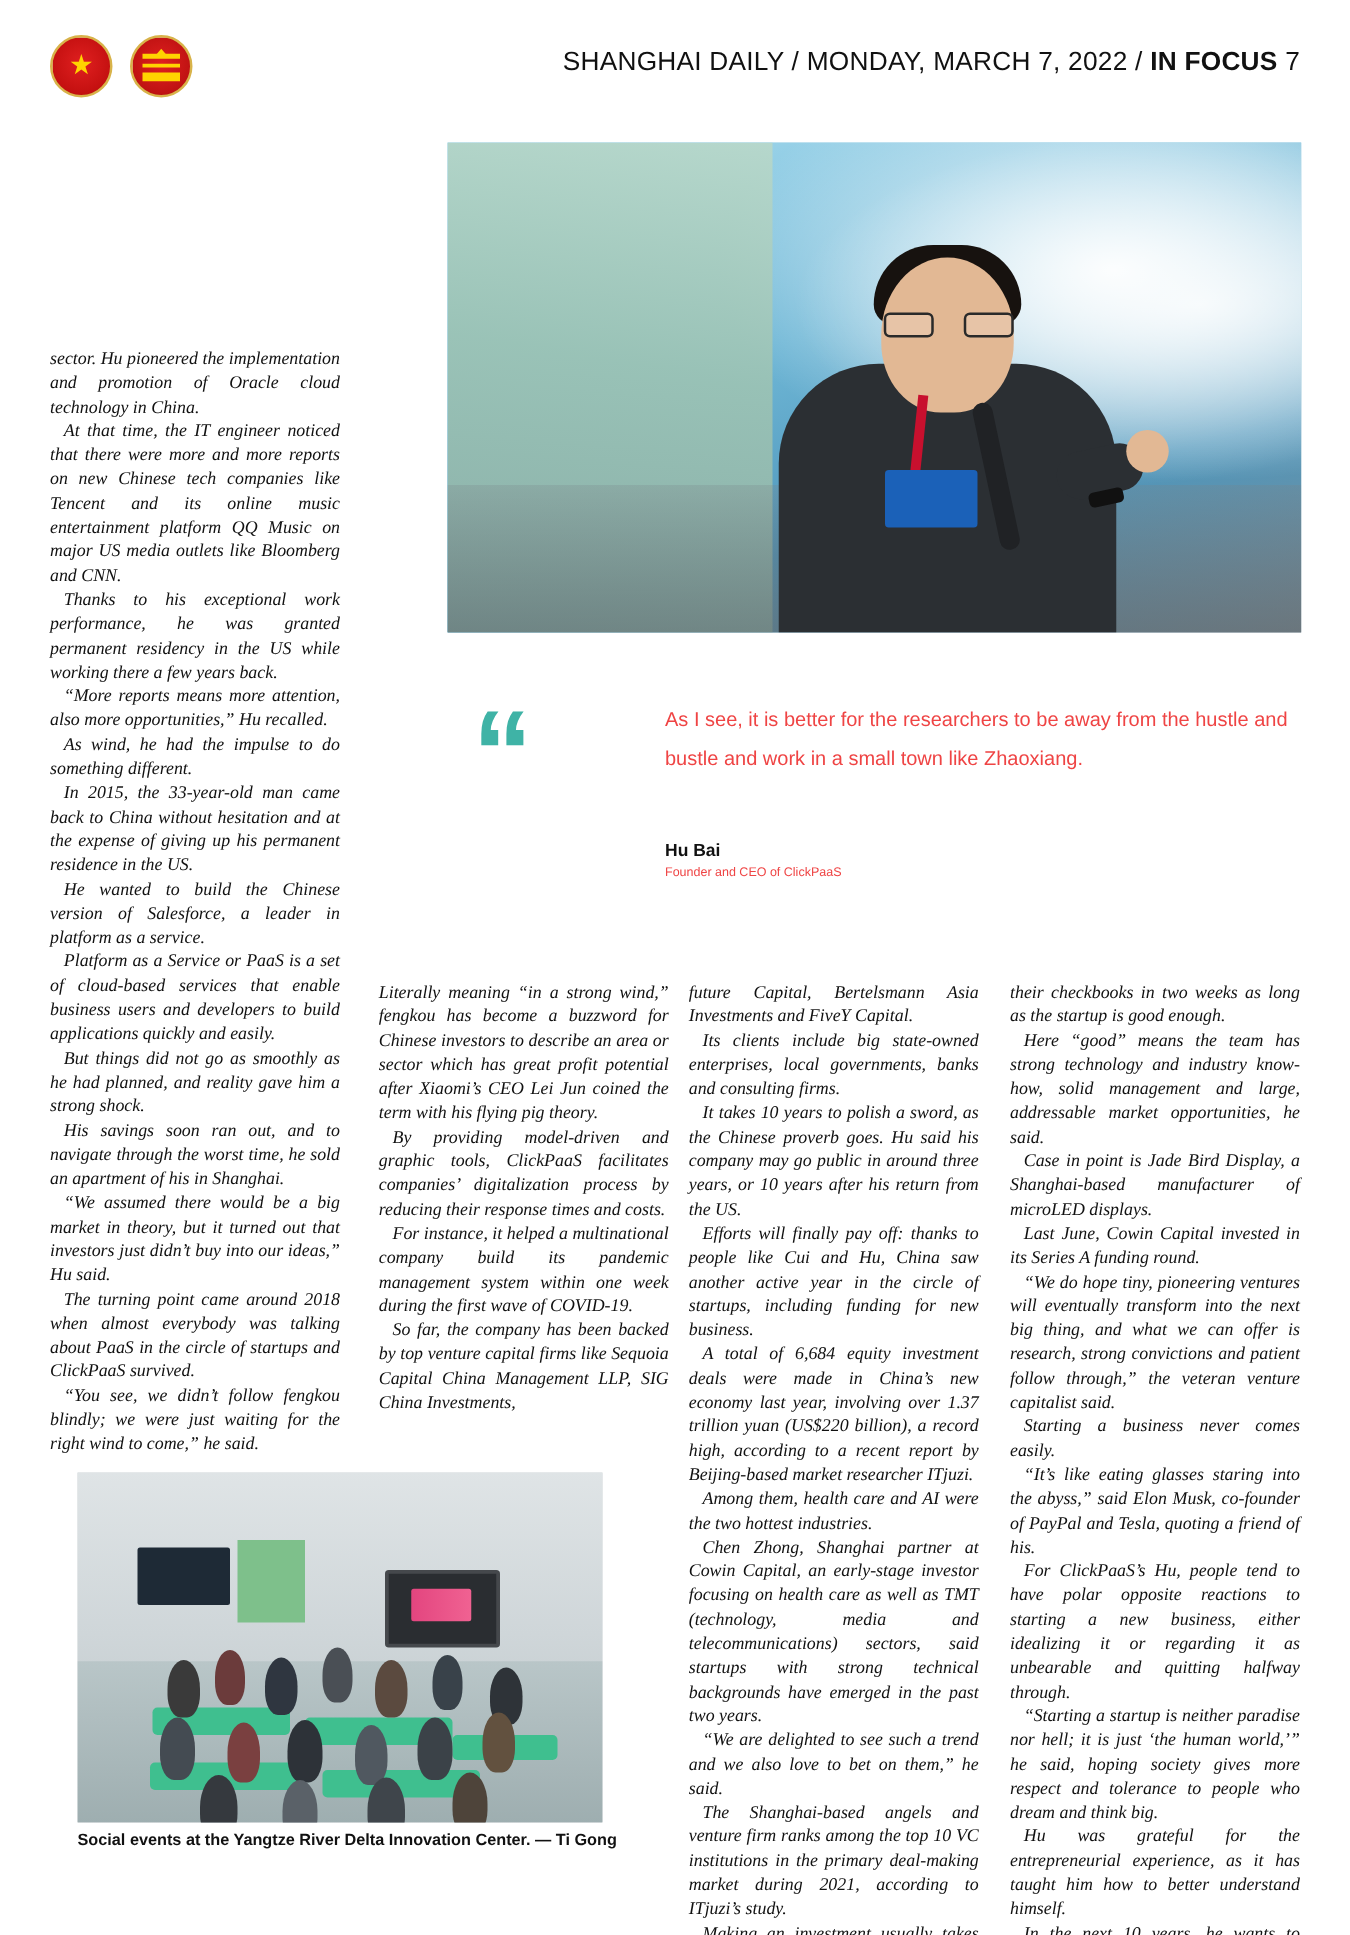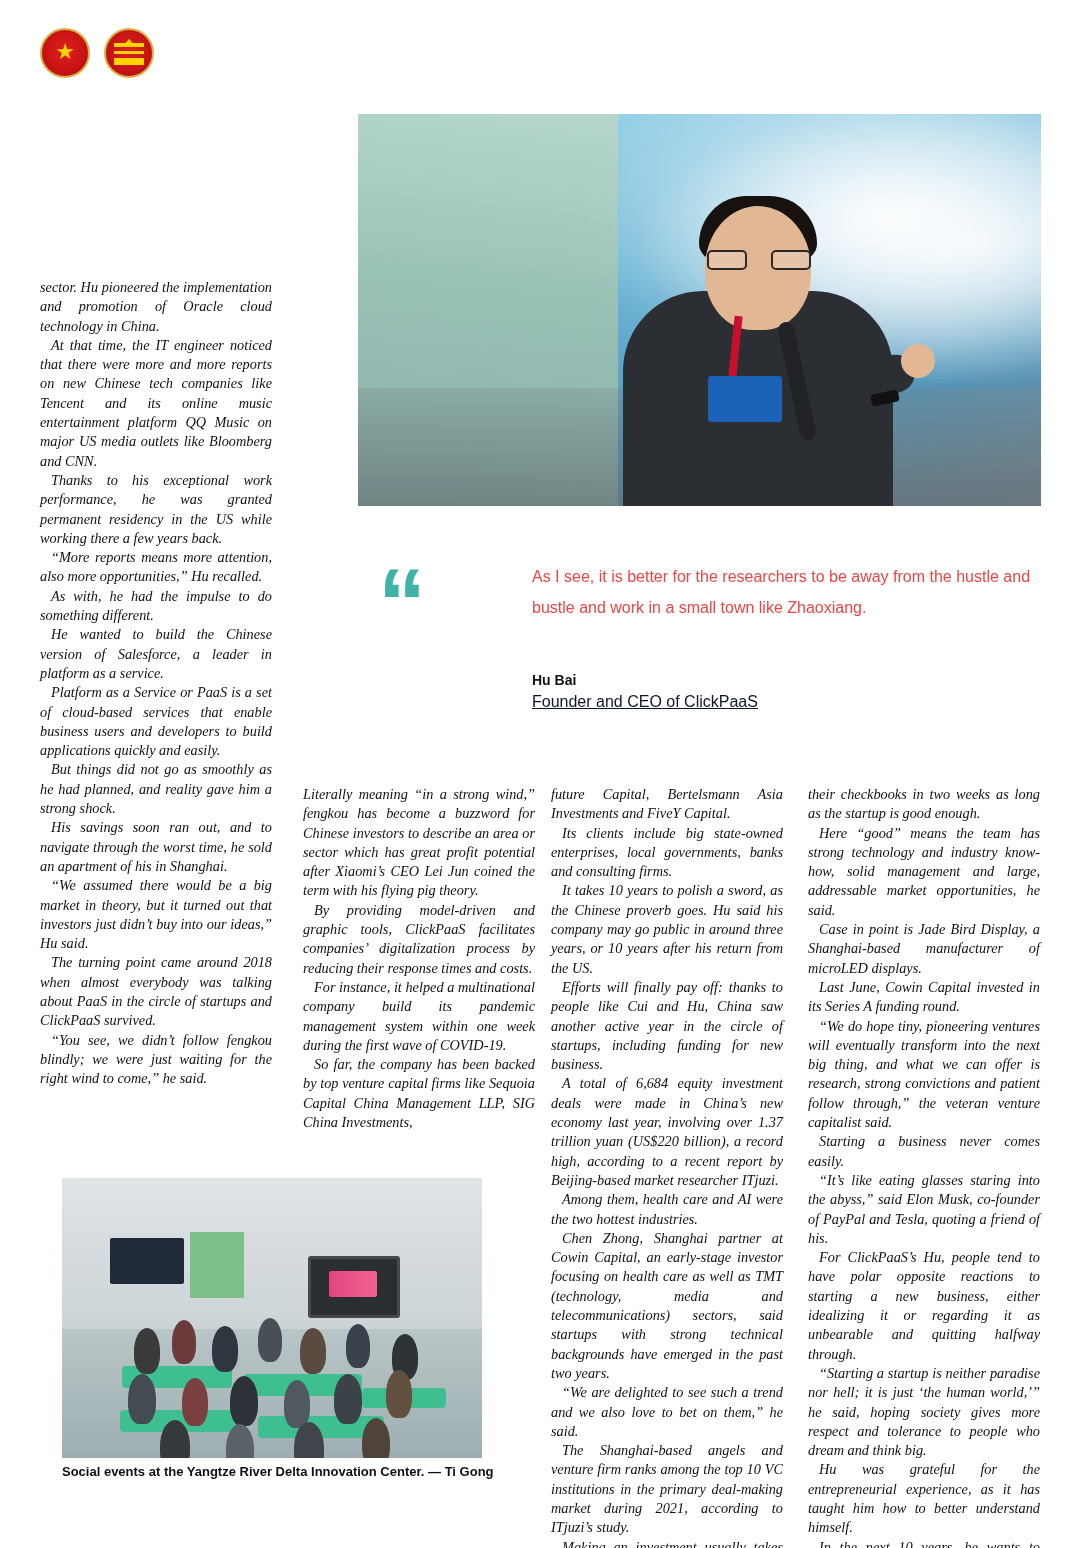--- a/index.html
+++ b/index.html
@@ -238,23 +238,22 @@
     left: 174px; top: 127px;
     font-family: "Liberation Sans", sans-serif;
     font-size: 14px;
     font-weight: bold;
     color: #111;
   }
   .quote-role {
     position: absolute;
     left: 174px; top: 148px;
     font-family: "Liberation Sans", sans-serif;
-    font-size: 16px;
-    color: #0f172a;
-    text-decoration: underline;
+    font-size: 10px;
+    color: #ef4444;
   }
 
   
   .col {
     position: absolute;
     font-size: 14.3px;
     line-height: 19.3px;
     text-align: justify;
     text-justify: inter-word;
     color: #111;
@@ -352,20 +351,23 @@
 </style>
 </head>
 <body>
 
 <div class="page">
 
   <div class="masthead">
     <div class="emblems">
       <div class="emblem emblem-flag"></div>
       <div class="emblem emblem-cppcc"></div>
+    </div>
+    <div class="header-line">
+      <span>SHANGHAI DAILY</span><span> / </span><span>MONDAY, MARCH 7, 2022</span><span> / </span><span class="bold">IN FOCUS</span> <span>7</span>
     </div>
   </div>
 
   <div class="hero-photo">
     <div class="hero-sky"></div>
     <div class="hero-green"></div>
     <div class="hero-wall"></div>
     <div class="speaker">
       <div class="sp-body"></div>
       <div class="sp-hair"></div>
@@ -385,21 +387,22 @@
     <div class="quote-text">As I see, it is better for the researchers to be away from the hustle and bustle and work in a small town like Zhaoxiang.</div>
     <div class="quote-name">Hu Bai</div>
     <div class="quote-role">Founder and CEO of ClickPaaS</div>
   </div>
 
   <div class="col col-1">
       <p class="first">sector. Hu pioneered the implementation and promotion of Oracle cloud technology in China.</p>
       <p>At that time, the IT engineer noticed that there were more and more reports on new Chinese tech companies like Tencent and its online music entertainment platform QQ Music on major US media outlets like Bloomberg and CNN.</p>
       <p>Thanks to his exceptional work performance, he was granted permanent residency in the US while working there a few years back.</p>
       <p>“More reports means more attention, also more opportunities,” Hu recalled.</p>
-      <p>As with, he had the impulse to do something different.</p>
+      <p>As wind, he had the impulse to do something different.</p>
+      <p>In 2015, the 33-year-old man came back to China without hesitation and at the expense of giving up his permanent residence in the US.</p>
       <p>He wanted to build the Chinese version of Salesforce, a leader in platform as a service.</p>
       <p>Platform as a Service or PaaS is a set of cloud-based services that enable business users and developers to build applications quickly and easily.</p>
       <p>But things did not go as smoothly as he had planned, and reality gave him a strong shock.</p>
       <p>His savings soon ran out, and to navigate through the worst time, he sold an apartment of his in Shanghai.</p>
       <p>“We assumed there would be a big market in theory, but it turned out that investors just didn’t buy into our ideas,” Hu said.</p>
       <p>The turning point came around 2018 when almost everybody was talking about PaaS in the circle of startups and ClickPaaS survived.</p>
       <p>“You see, we didn’t follow fengkou blindly; we were just waiting for the right wind to come,” he said.</p>
     </div>
   <div class="col col-2">
       <p class="first">Literally meaning “in a strong wind,” fengkou has become a buzzword for Chinese investors to describe an area or sector which has great profit potential after Xiaomi’s CEO Lei Jun coined the term with his flying pig theory.</p>

